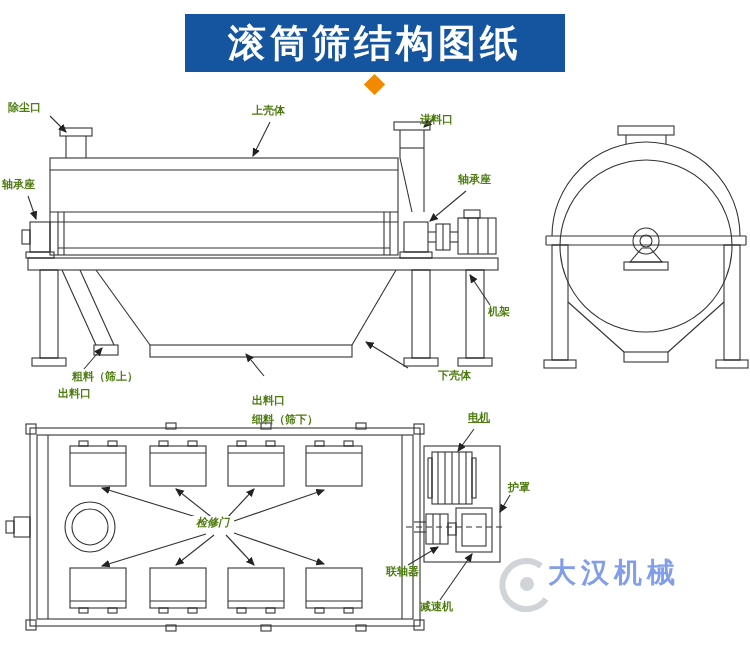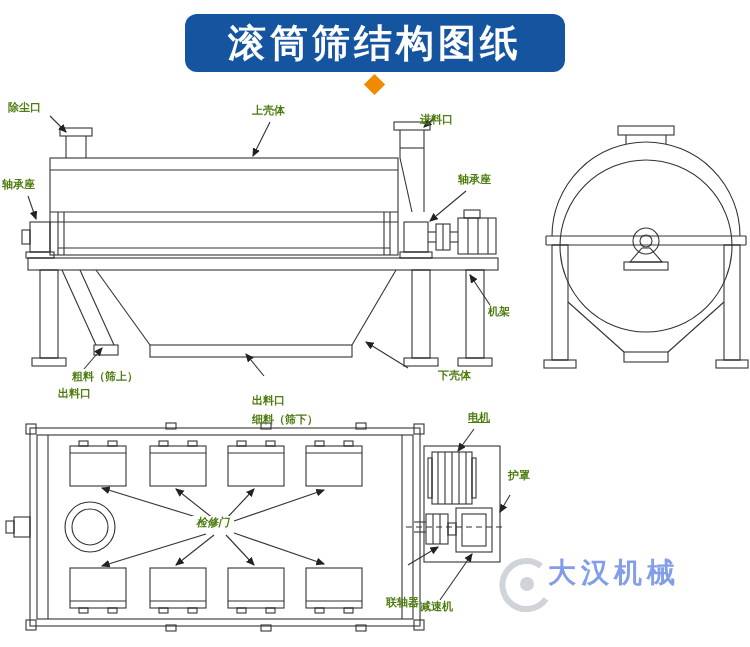--- a/index.html
+++ b/index.html
@@ -11,21 +11,21 @@
     font-family:"Liberation Serif", serif; font-weight:bold;
     font-size:28px; letter-spacing:5px; color:#1d4ed8; opacity:0.55;
     white-space:nowrap;
     text-align:center;
   }
 
   svg.drawing { position:absolute; left:0; top:0; z-index:1; }
 
   .banner {
     position:absolute; left:185px; top:14px; width:380px; height:58px; z-index:2;
-    background:#15559f; border-radius:12px;
+    background:#15559f; border-radius:0;
     display:flex; align-items:center; justify-content:center;
   }
   .banner span { color:#ffffff; font-size:38px; font-weight:bold; letter-spacing:4px; }
   .diamond {
     position:absolute; left:367px; top:77px; width:15px; height:15px; z-index:2;
     background:#f28a00; transform:rotate(45deg);
   }
 
   .lbl {
     position:absolute; z-index:3; white-space:nowrap; line-height:1.05;
@@ -274,18 +274,18 @@
   <div class="lbl" style="left:2px; top:179px;">轴承座</div>
   <div class="lbl" style="left:458px; top:174px;">轴承座</div>
   <div class="lbl" style="left:488px; top:306px;">机架</div>
   <div class="lbl" style="left:72px; top:371px;">粗料（筛上）</div>
   <div class="lbl" style="left:58px; top:388px;">出料口</div>
   <div class="lbl" style="left:252px; top:378px;margin-top:36px;">细料（筛下）</div>
   <div class="lbl" style="left:252px; top:395px;">出料口</div>
   <div class="lbl" style="left:402px; top:370px;margin-left:36px;">下壳体</div>
 
   <div class="lbl" style="left:468px; top:412px;text-decoration:underline;">电机</div>
-  <div class="lbl" style="left:508px; top:470px;">护罩</div>
+  <div class="lbl" style="left:508px; top:482px;">护罩</div>
   <div class="lbl boxed" style="left:192px; top:516px;font-style:italic;">检修门</div>
-  <div class="lbl" style="left:386px; top:566px;margin-top:31px;">联轴器</div>
+  <div class="lbl" style="left:386px; top:566px;">联轴器</div>
   <div class="lbl" style="left:420px; top:601px;">减速机</div>
 
 </div>
 
 </body></html>

